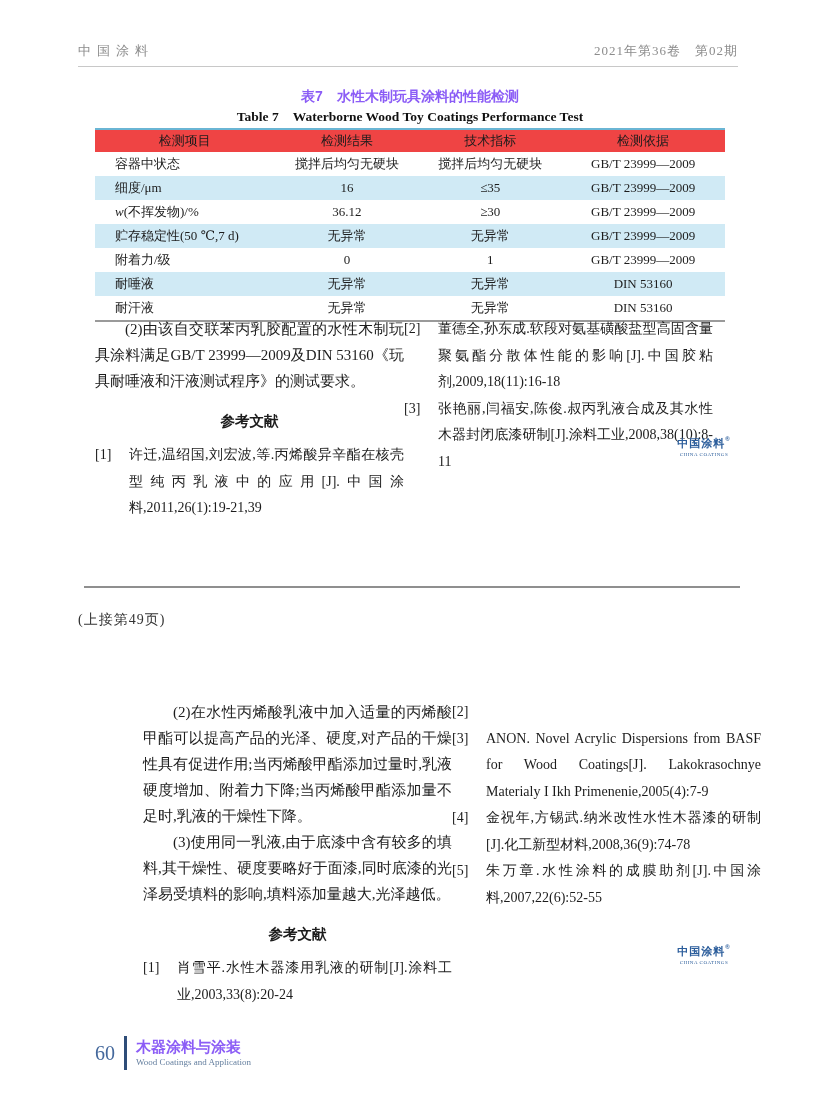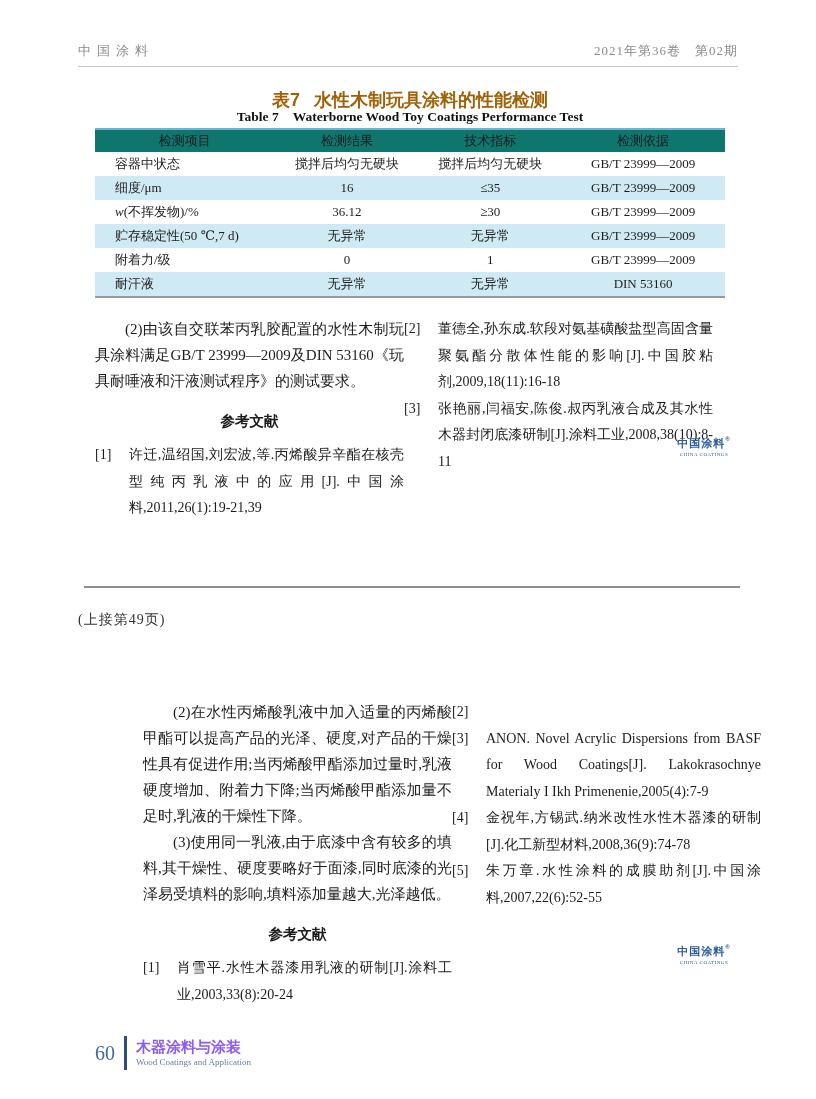--- a/index.html
+++ b/index.html
@@ -18,35 +18,35 @@
     display:flex;justify-content:space-between;align-items:flex-end;
     padding-bottom:6px;border-bottom:1px solid #c8c8c8;
     color:#8c8c8c;font-size:13px;
   }
   .journal-name{letter-spacing:6px;}
   .issue-info{letter-spacing:1px;}
   
   .caption-zh{
     position:absolute;top:88px;left:95px;width:630px;
     text-align:center;font-family:"Liberation Sans","DejaVu Sans",sans-serif;
-    font-weight:bold;font-size:18px;color:#a16207;
+    font-weight:bold;font-size:14px;color:#8b5cf6;
   }
   .caption-en{
     position:absolute;top:109px;left:95px;width:630px;
     text-align:center;font-weight:bold;font-size:13.5px;color:#111;
   }
   .caption-zh .cap-label,.caption-en .cap-label{margin-right:14px;}
   
   table.perf{
     position:absolute;top:128px;left:95px;width:630px;
     border-collapse:collapse;font-size:13px;color:#1c1c1c;
     border-bottom:2px solid #9a9a9a;
   }
   table.perf thead th{
-    background:#0f766e;border-top:2px solid #6ab5d4;
+    background:#ef4444;border-top:2px solid #6ab5d4;
     font-weight:normal;height:22px;padding:0 12px;
   }
   table.perf td{height:24px;padding:0 4px;text-align:center;}
   table.perf td:first-child{text-align:left;padding-left:20px;}
   table.perf tbody tr:nth-child(even){background:#d0eaf5;}
   table.perf col.c1{width:28.5%;} table.perf col.c2{width:23%;}
   table.perf col.c3{width:22.5%;} table.perf col.c4{width:26%;}
   
   .twocol{position:absolute;left:95px;width:630px;display:flex;}
   .sec1{top:316px;} .sec2{top:699px;margin-left:48px;}
@@ -144,20 +144,26 @@
           <td>无异常</td>
           <td>GB/T 23999—2009</td>
         </tr>
         <tr>
           <td>附着力/级</td>
           <td>0</td>
           <td>1</td>
           <td>GB/T 23999—2009</td>
         </tr>
         <tr>
+          <td>耐唾液</td>
+          <td>无异常</td>
+          <td>无异常</td>
+          <td>DIN 53160</td>
+        </tr>
+        <tr>
           <td>耐汗液</td>
           <td>无异常</td>
           <td>无异常</td>
           <td>DIN 53160</td>
         </tr>
       </tbody>
   </table>
 
   <div class="twocol sec1">
     <div class="col">

